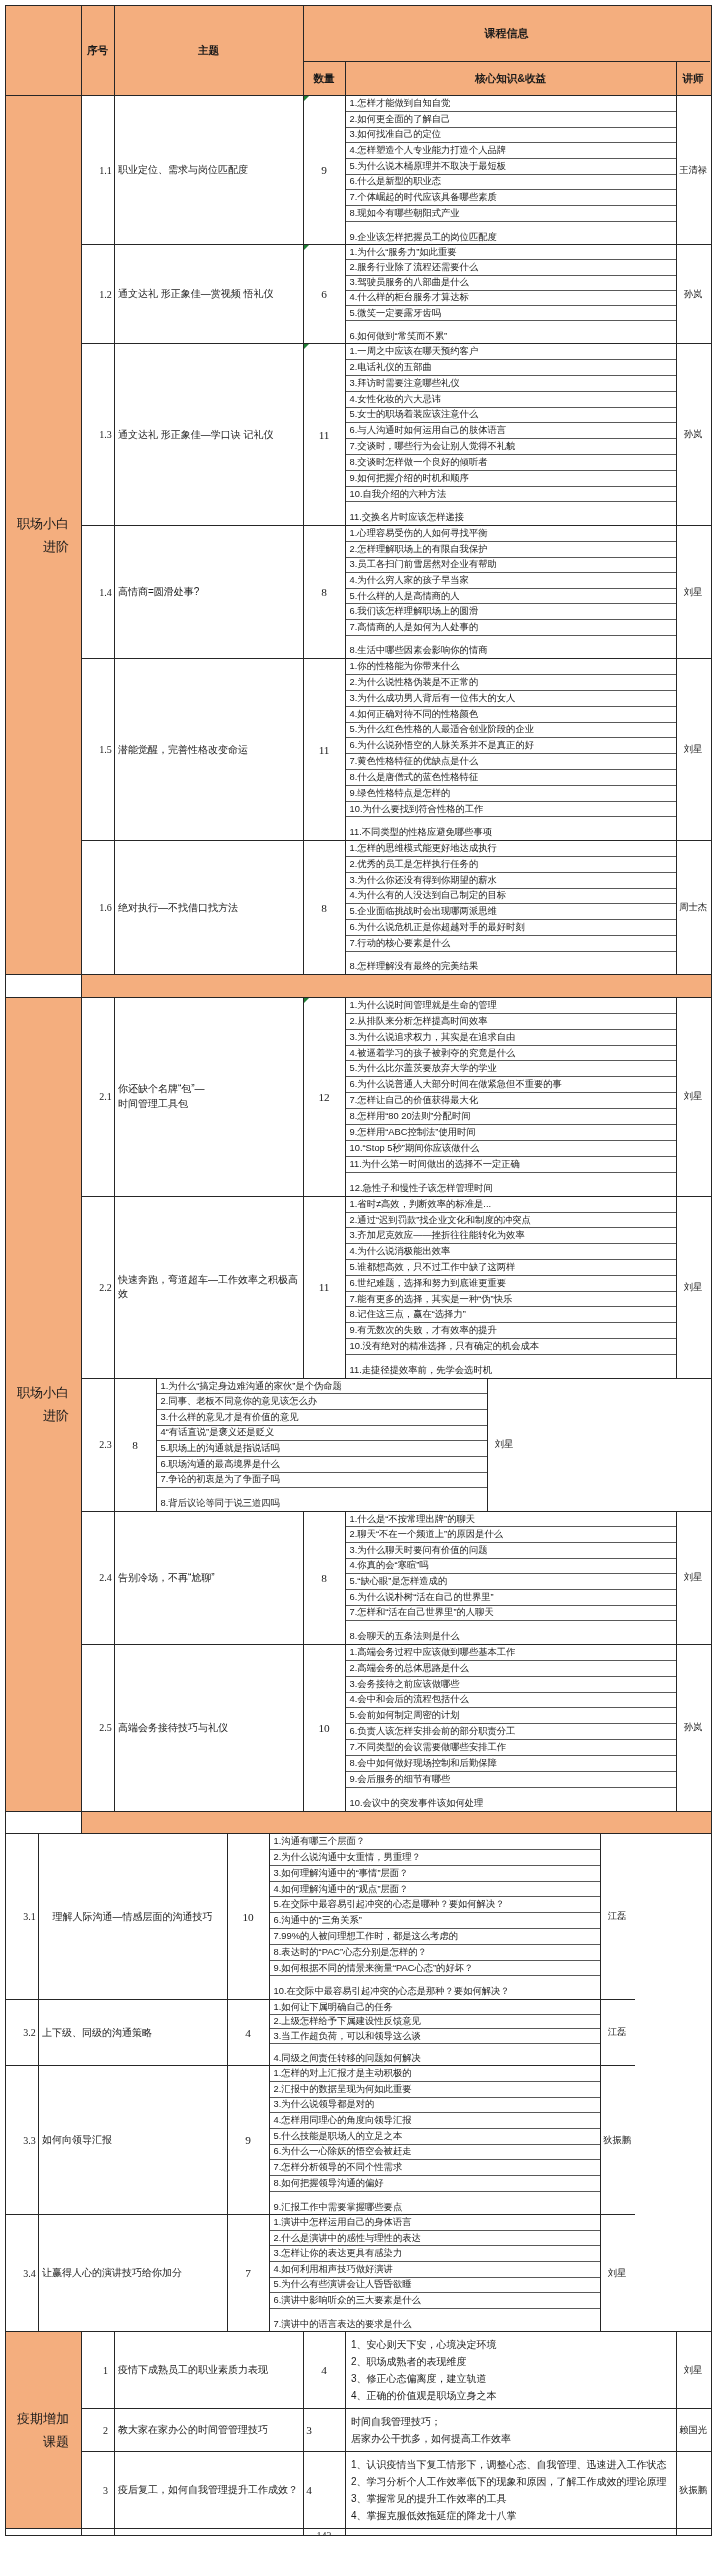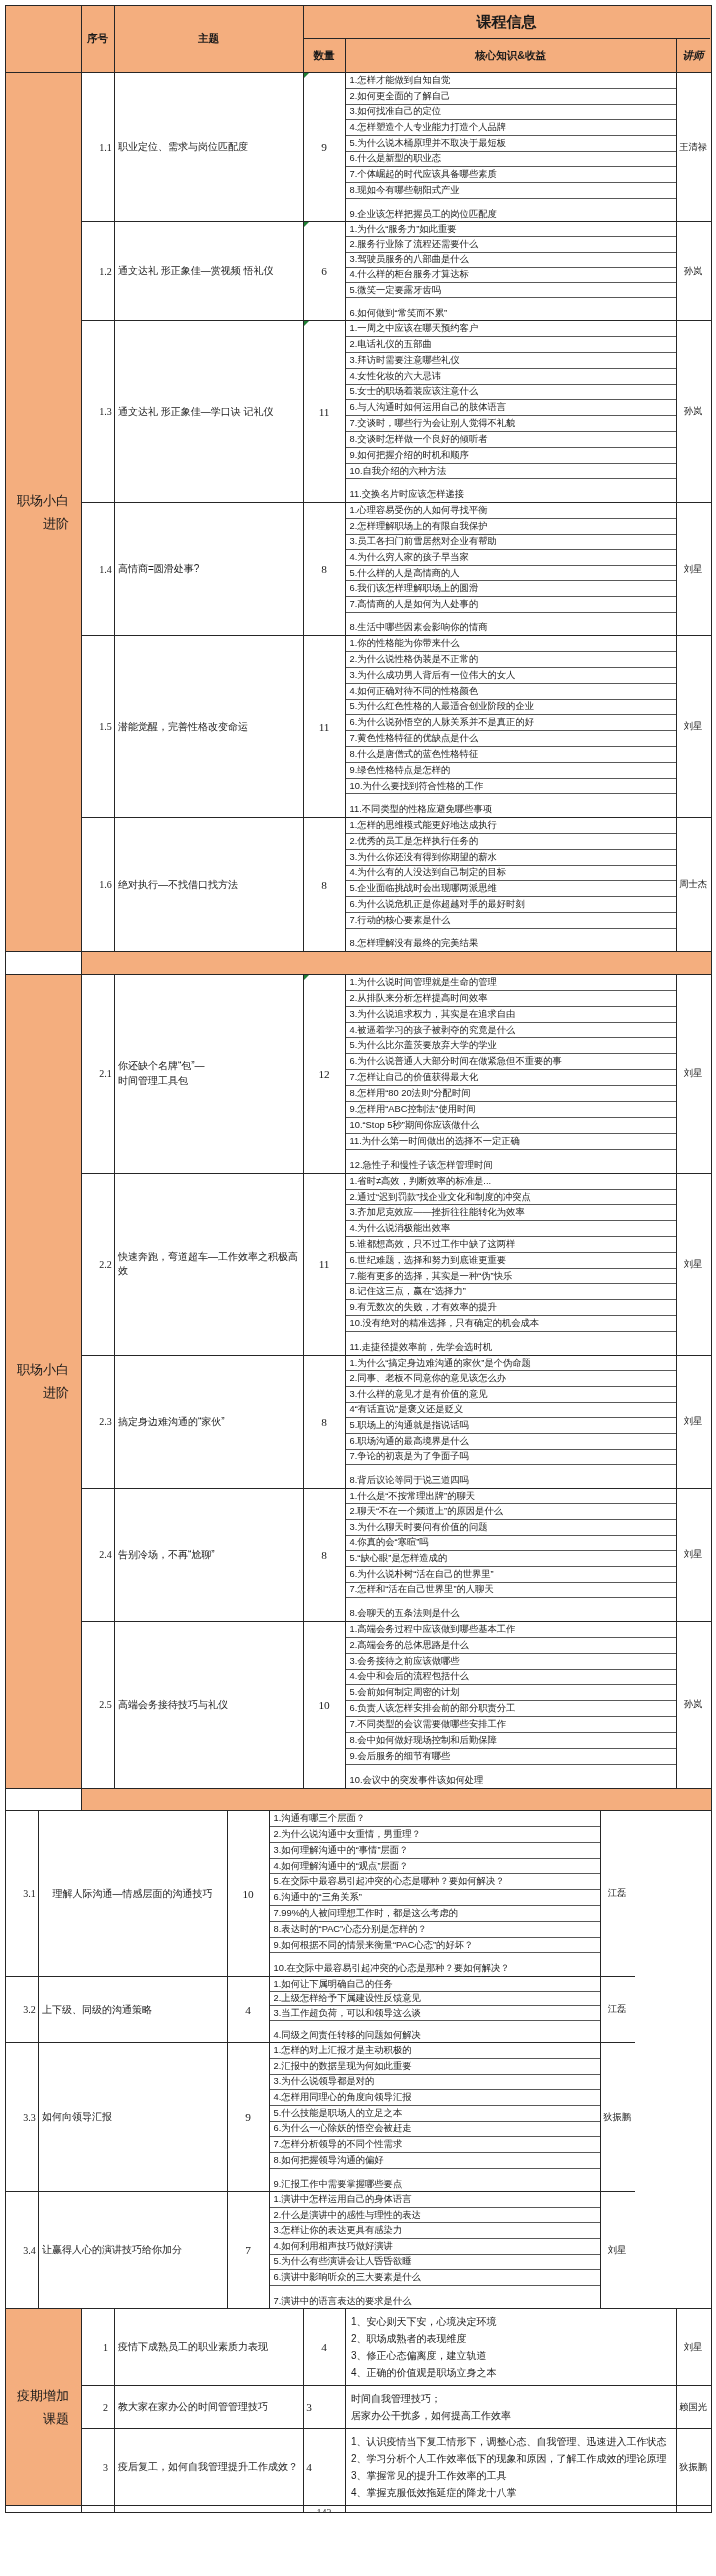--- a/index.html
+++ b/index.html
@@ -17,25 +17,25 @@
     width: 707px;
     border: 1.3px solid #262626;
     background: #fff;
   }
   
   .header { display: flex; border-bottom: 1.3px solid #262626; background: var(--orange); font-weight: bold; }
   .h-corner { width: 76px; border-right: 0.7px solid #262626; }
   .h-seq { width: 33px; border-right: 0.7px solid #262626; display:flex; align-items:center; justify-content:center; font-size:10.6px; }
   .h-topic { width: 189px; border-right: 0.7px solid #262626; display:flex; align-items:center; justify-content:center; font-size:10.6px; }
   .h-right { width: 406px; display:flex; flex-direction:column; }
-  .h-course { height: 33px; border-bottom: 1px solid #262626; display:flex; align-items:center; justify-content:center; font-size:15px; }
+  .h-course { height: 56px; border-bottom: 1px solid #262626; display:flex; align-items:center; justify-content:center; font-size:11px; }
   .h-sub { height: 33px; display:flex; }
   .h-count { width: 42px; border-right: 0.7px solid #262626; display:flex; align-items:center; justify-content:center; font-size:10.6px; }
   .h-know { width: 331px; border-right: 0.7px solid #262626; display:flex; align-items:center; justify-content:center; font-size:10.6px; }
-  .h-teacher { width: 33px; display:flex; align-items:center; justify-content:center; font-size:10.6px;font-style:italic; }
+  .h-teacher { width: 33px; display:flex; align-items:center; justify-content:center; font-size:10.6px; }
   
   .section { display: flex; border-bottom: 1.3px solid #262626; }
   .sec-label {
     width: 76px; background: var(--orange);
     border-right: 0.7px solid #262626;
     display:flex; align-items:center; justify-content:center;
     text-align:right; font-size:13px; line-height:1.8;
     white-space: pre-line;
   }
   .sec-rows { width: 629px; }
@@ -280,21 +280,20 @@
                 <div class="item">7.能有更多的选择，其实是一种“伪”快乐</div>
                 <div class="item">8.记住这三点，赢在“选择力”</div>
                 <div class="item">9.有无数次的失败，才有效率的提升</div>
                 <div class="item">10.没有绝对的精准选择，只有确定的机会成本</div>
                 <div class="item">11.走捷径提效率前，先学会选时机</div>
               </div>
               <div class="c-teacher">刘星</div>
             </div>
             <div class="row" style="height: 133px;">
               <div class="c-seq">2.3</div>
-              <div class="c-topic">搞定身边难沟通的“家伙”</div>
               <div class="c-count">
                 <div class="" style="display: inline;">8</div>
               </div>
               <div class="c-items">
                 <div class="item">1.为什么“搞定身边难沟通的家伙”是个伪命题</div>
                 <div class="item">2.同事、老板不同意你的意见该怎么办</div>
                 <div class="item">3.什么样的意见才是有价值的意见</div>
                 <div class="item">4“有话直说”是褒义还是贬义</div>
                 <div class="item">5.职场上的沟通就是指说话吗</div>
                 <div class="item">6.职场沟通的最高境界是什么</div>

